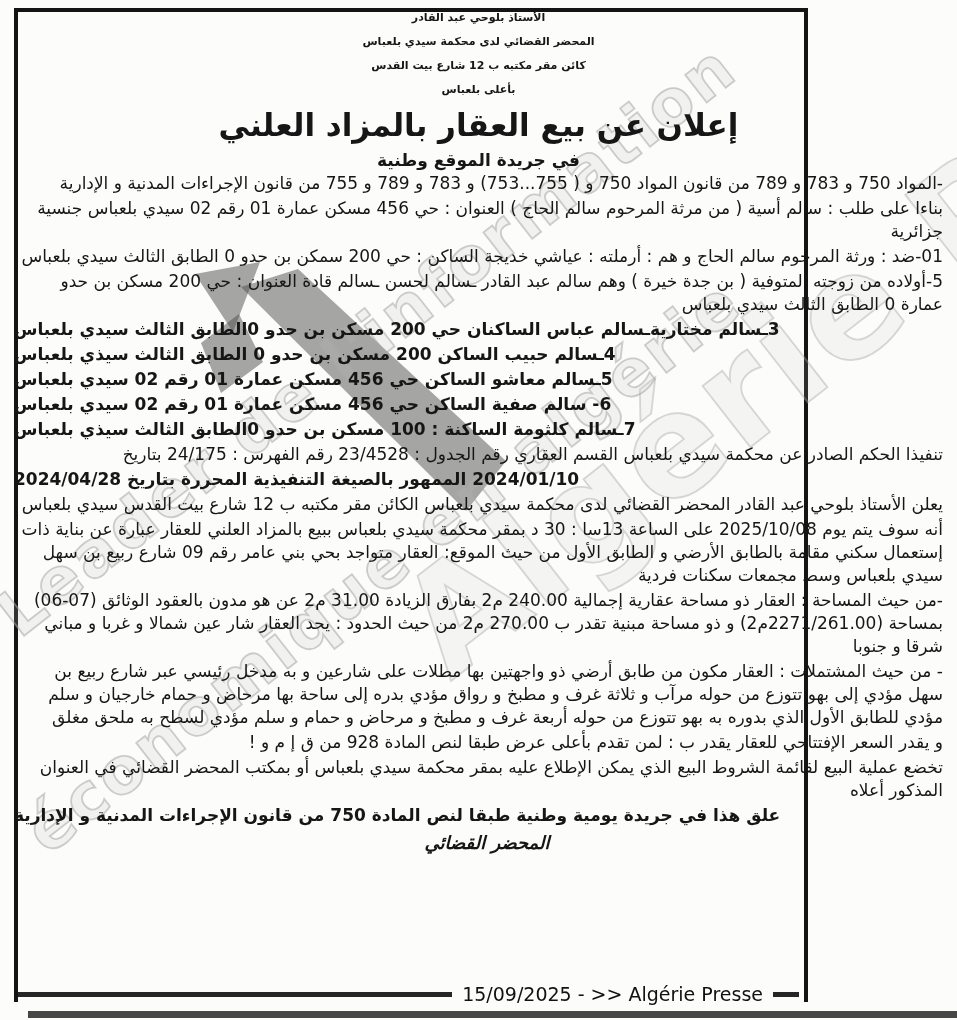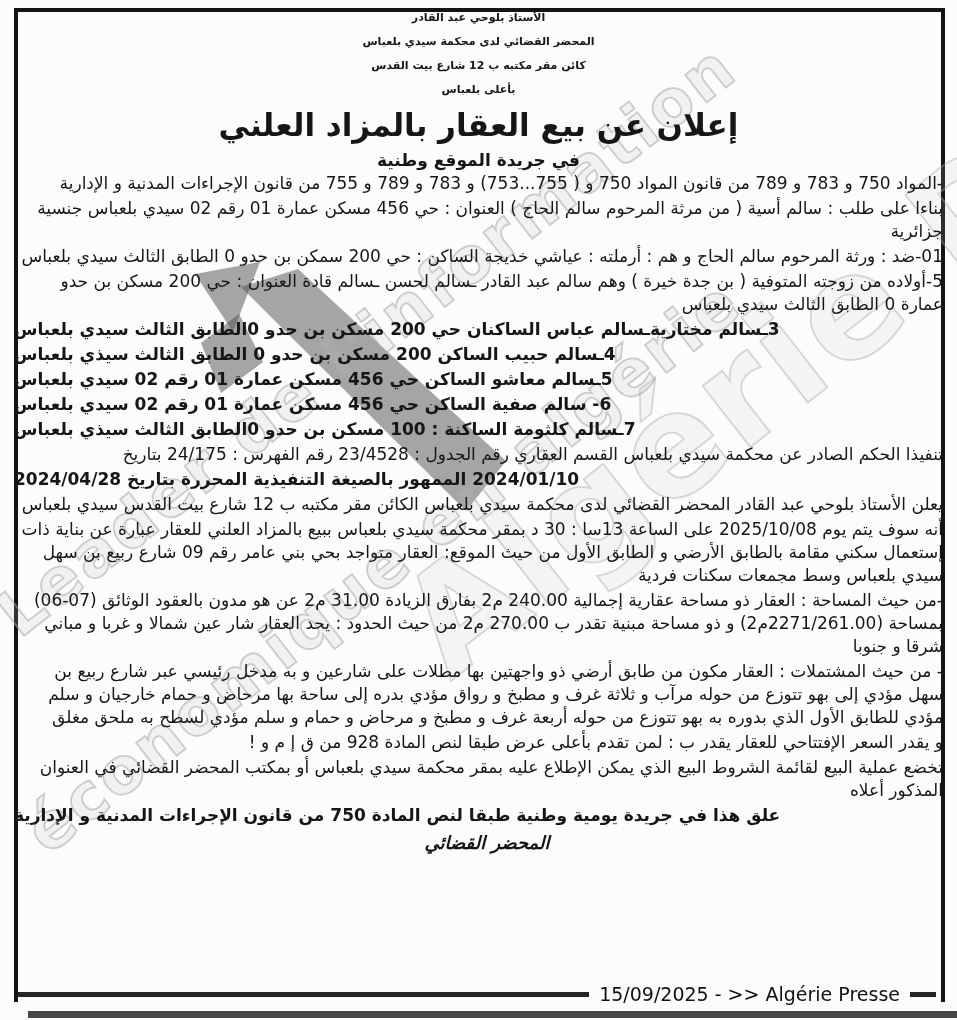--- a/index.html
+++ b/index.html
@@ -3,21 +3,21 @@
 <meta charset="utf-8">
 <style>
   html,body { margin:0; padding:0; background:#e9e9e9; }
   .page {
     position:relative; width:957px; height:1020px; margin:0 auto;
     background:#fcfcfb; overflow:hidden;
     font-family:"DejaVu Sans", sans-serif; color:#161616;
   }
   
   .frame {
-    position:absolute; left:14px; top:8px; width:931px; height:994px;
+    position:absolute; left:14px; top:8px; width:794px; height:994px;
     border:4px solid #141414; border-bottom:none; box-sizing:border-box;
     background:transparent;
   }
   
   .wm-layer { position:absolute; inset:0; z-index:1; pointer-events:none; }
   .wm-logo-svg { position:absolute; inset:0; width:100%; height:100%; }
   .wm-text {
     position:absolute; white-space:nowrap; font-weight:bold;
     transform:rotate(-38deg); transform-origin:left center;
     color:rgba(195,195,195,0.18);

